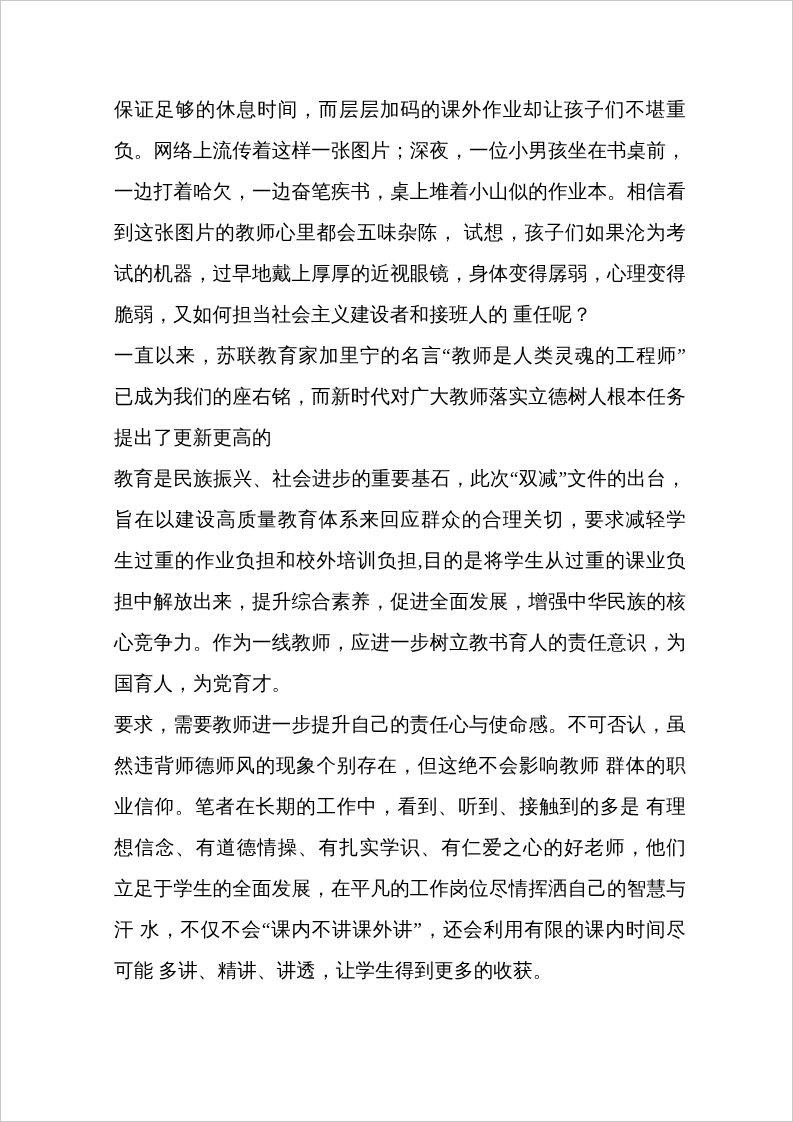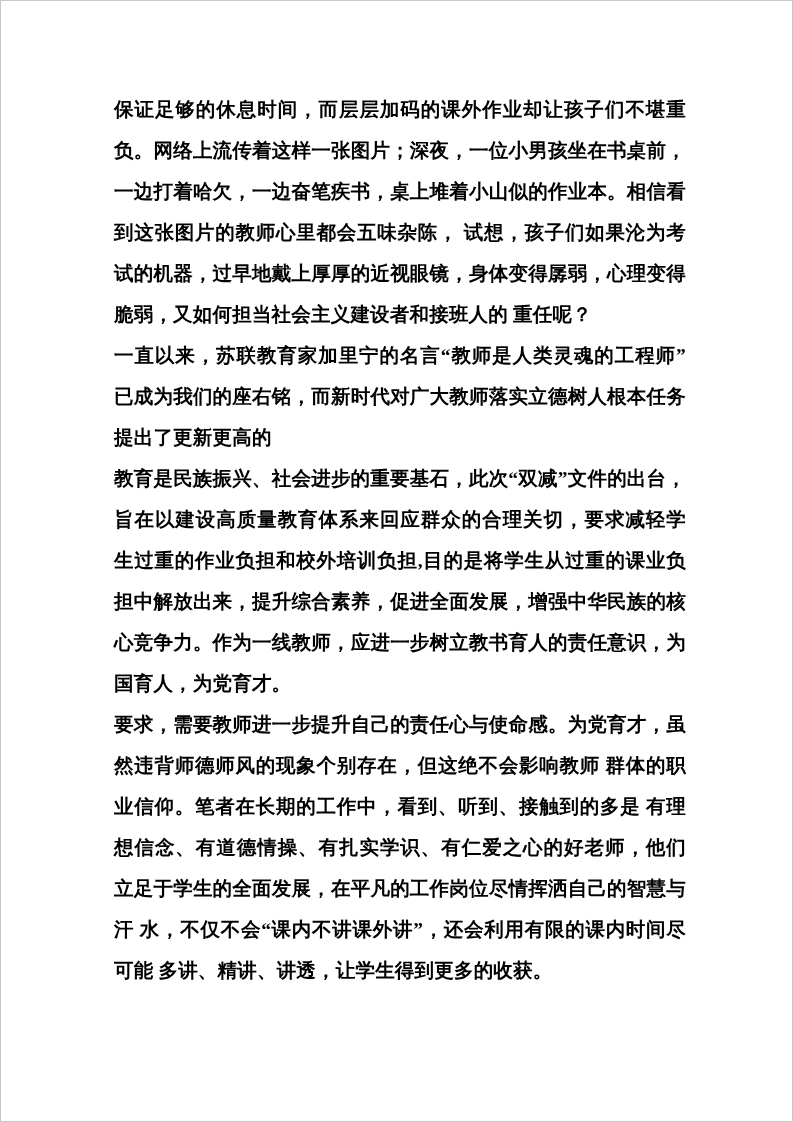--- a/index.html
+++ b/index.html
@@ -21,21 +21,20 @@
     height: 1122px;
     box-sizing: border-box;
     border: 1px solid #c8c8c8;
     background: #ffffff;
   }
   .content {
     position: absolute;
     left: 113px;
     top: 88px;
     width: 572px;
-    font-weight: bold;
   }
   .para {
     margin: 0 0 0 0;
     font-size: 19.5px;
     line-height: 41px;
     text-align: justify;
     text-justify: inter-ideograph;
     letter-spacing: 0.2px;
     color: #000000;
     word-break: break-all;
@@ -45,15 +44,15 @@
   }
 </style>
 </head>
 <body>
 
 <div class="page">
   <div class="content">
     <p class="para">保证足够的休息时间，而层层加码的课外作业却让孩子们不堪重负。网络上流传着这样一张图片；深夜，一位小男孩坐在书桌前，一边打着哈欠，一边奋笔疾书，桌上堆着小山似的作业本。相信看到这张图片的教师心里都会五味杂陈， 试想，孩子们如果沦为考试的机器，过早地戴上厚厚的近视眼镜，身体变得孱弱，心理变得脆弱，又如何担当社会主义建设者和接班人的 重任呢？</p>
     <p class="para">一直以来，苏联教育家加里宁的名言“教师是人类灵魂的工程师” 已成为我们的座右铭，而新时代对广大教师落实立德树人根本任务提出了更新更高的</p>
     <p class="para">教育是民族振兴、社会进步的重要基石，此次“双减”文件的出台，旨在以建设高质量教育体系来回应群众的合理关切，要求减轻学 生过重的作业负担和校外培训负担,目的是将学生从过重的课业负担中解放出来，提升综合素养，促进全面发展，增强中华民族的核心竞争力。作为一线教师，应进一步树立教书育人的责任意识，为国育人，为党育才。</p>
-    <p class="para">要求，需要教师进一步提升自己的责任心与使命感。为党育才，虽然违背师德师风的现象个别存在，但这绝不会影响教师 群体的职业信仰。笔者在长期的工作中，看到、听到、接触到的多是 有理想信念、有道德情操、有扎实学识、有仁爱之心的好老师，他们 立足于学生的全面发展，在平凡的工作岗位尽情挥洒自己的智慧与汗 水，不仅不会“课内不讲课外讲”，还会利用有限的课内时间尽可能 多讲、精讲、讲透，让学生得到更多的收获。</p>
+    <p class="para">要求，需要教师进一步提升自己的责任心与使命感。不可否认，虽然违背师德师风的现象个别存在，但这绝不会影响教师 群体的职业信仰。笔者在长期的工作中，看到、听到、接触到的多是 有理想信念、有道德情操、有扎实学识、有仁爱之心的好老师，他们 立足于学生的全面发展，在平凡的工作岗位尽情挥洒自己的智慧与汗 水，不仅不会“课内不讲课外讲”，还会利用有限的课内时间尽可能 多讲、精讲、讲透，让学生得到更多的收获。</p>
   </div>
 </div>
 
 </body></html>

